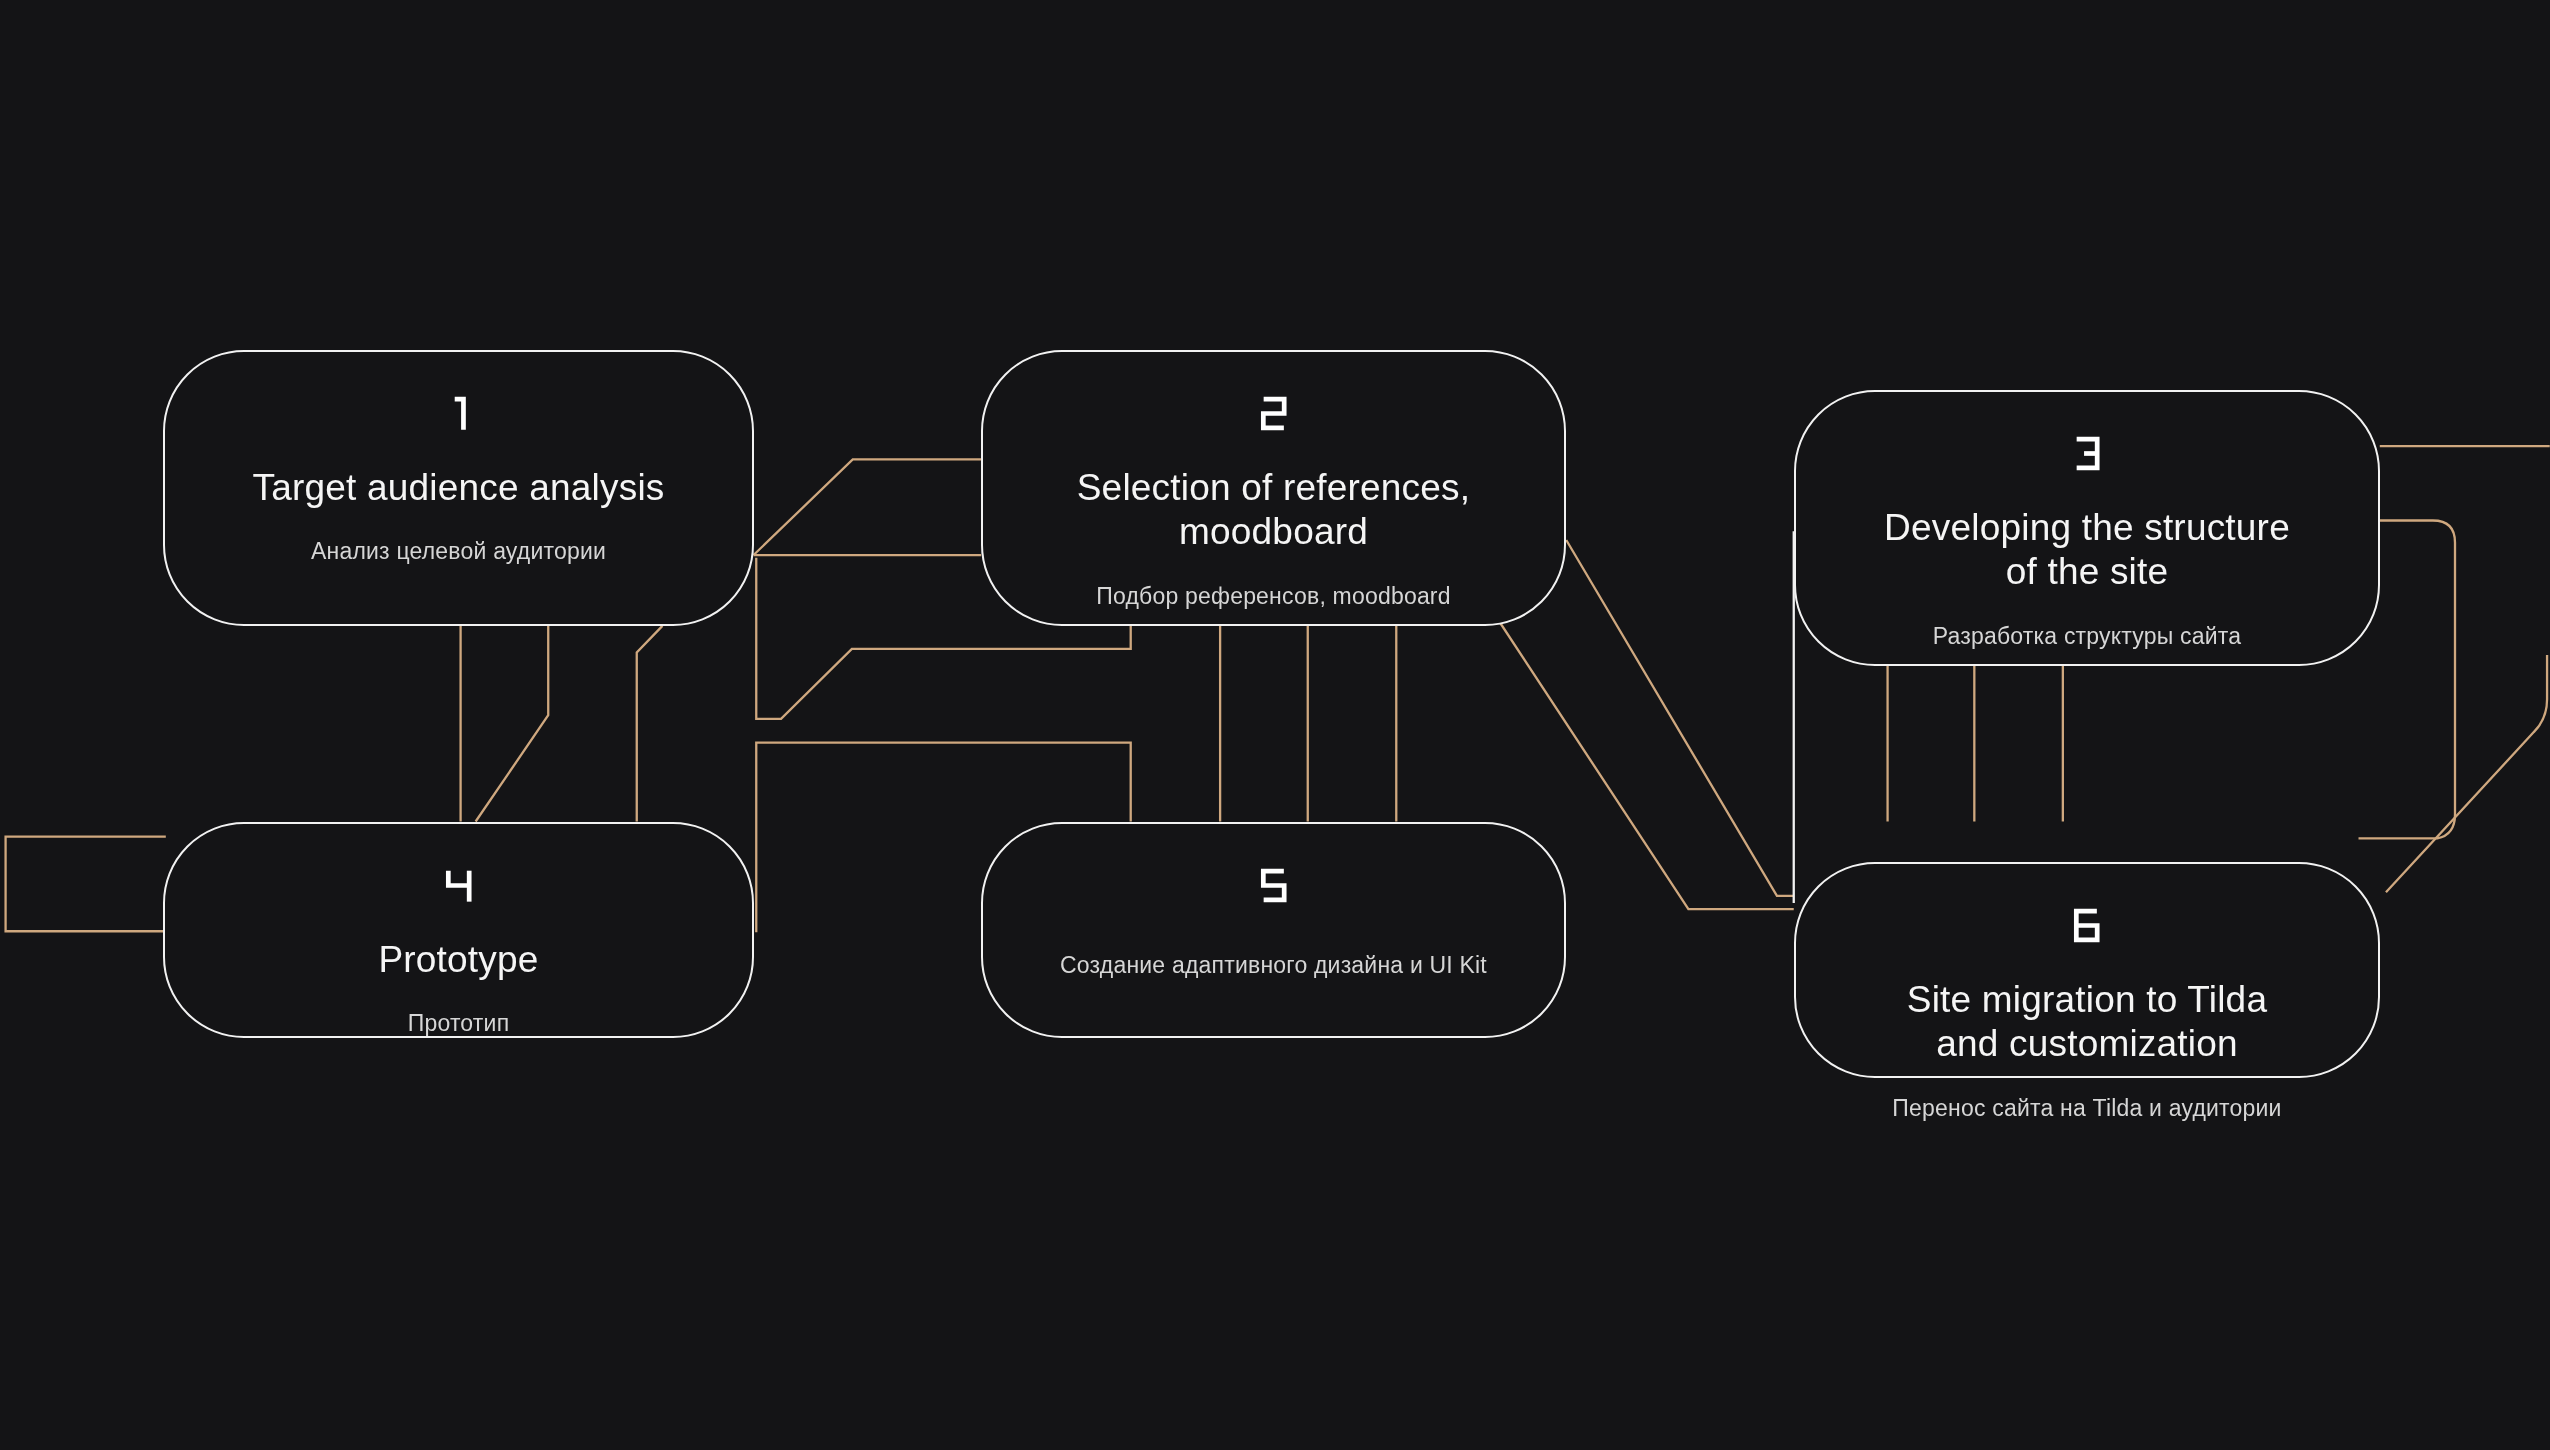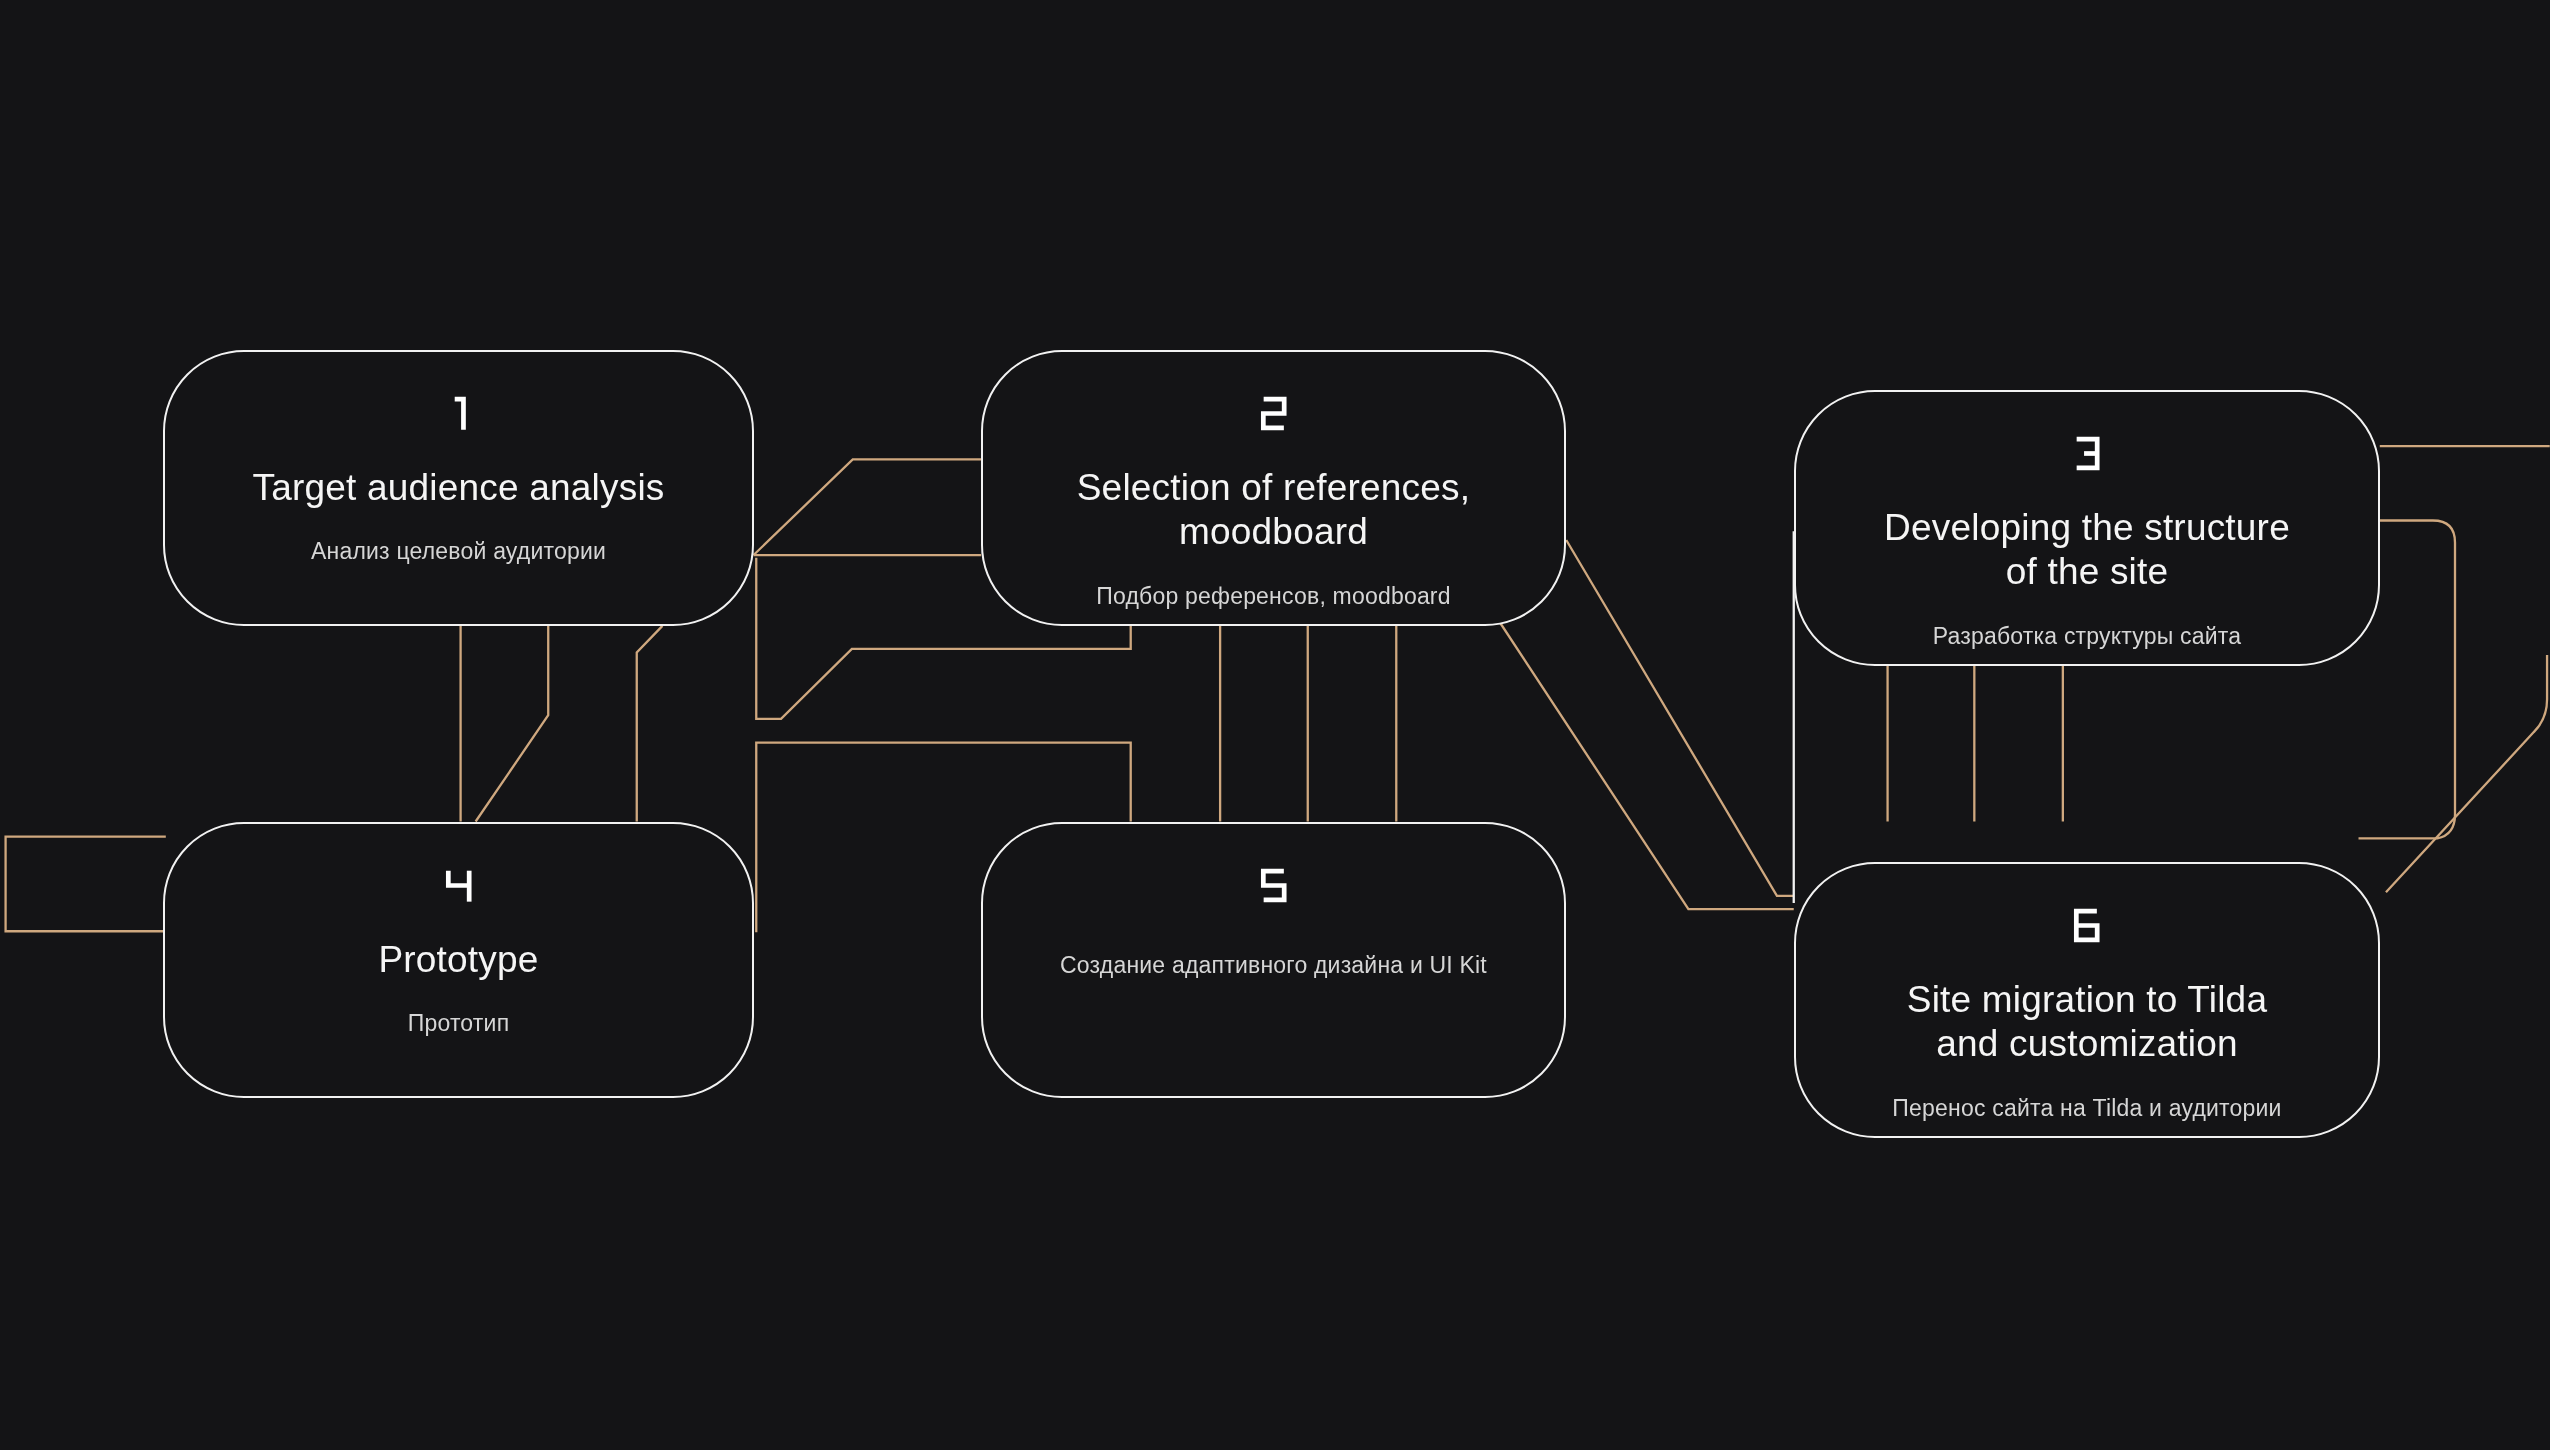--- a/index.html
+++ b/index.html
@@ -16,21 +16,21 @@
     border:2.2px solid var(--card-border,#f2f2f2);
     border-radius:81px;
     background:var(--bg,#141416);
     display:flex;flex-direction:column;align-items:center;
     padding-top:44px;text-align:center;gap:14px;
   }
   .col1{left:163px;width:591px;}
   .col2{left:981px;width:585px;}
   .col3{left:1794px;width:586px;margin-top:40px;}
   .row1{top:350px;height:276px;}
-  .row2{top:822px;height:276px;}
+  .row2{top:822px;height:216px;}
   .digit-wrap{height:35px;margin-bottom:21px;}
   .digit-wrap svg{display:block;height:35px;}
   .digit-wrap polyline{fill:none;stroke:#ffffff;stroke-width:7;stroke-linecap:butt;stroke-linejoin:miter;}
   .title{
     font-size:37px;line-height:1.2;font-weight:300;letter-spacing:0.2px;
     color:var(--title,#f5f5f5);white-space:pre-line;
   }
   .subtitle{
     margin-top:14px;font-size:23px;font-weight:300;letter-spacing:0.2px;
     color:var(--subtitle,#d6d6d6);

